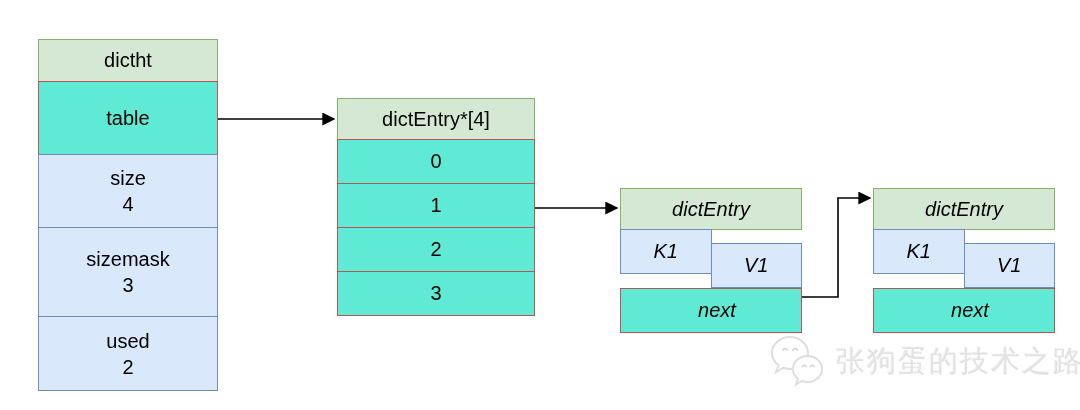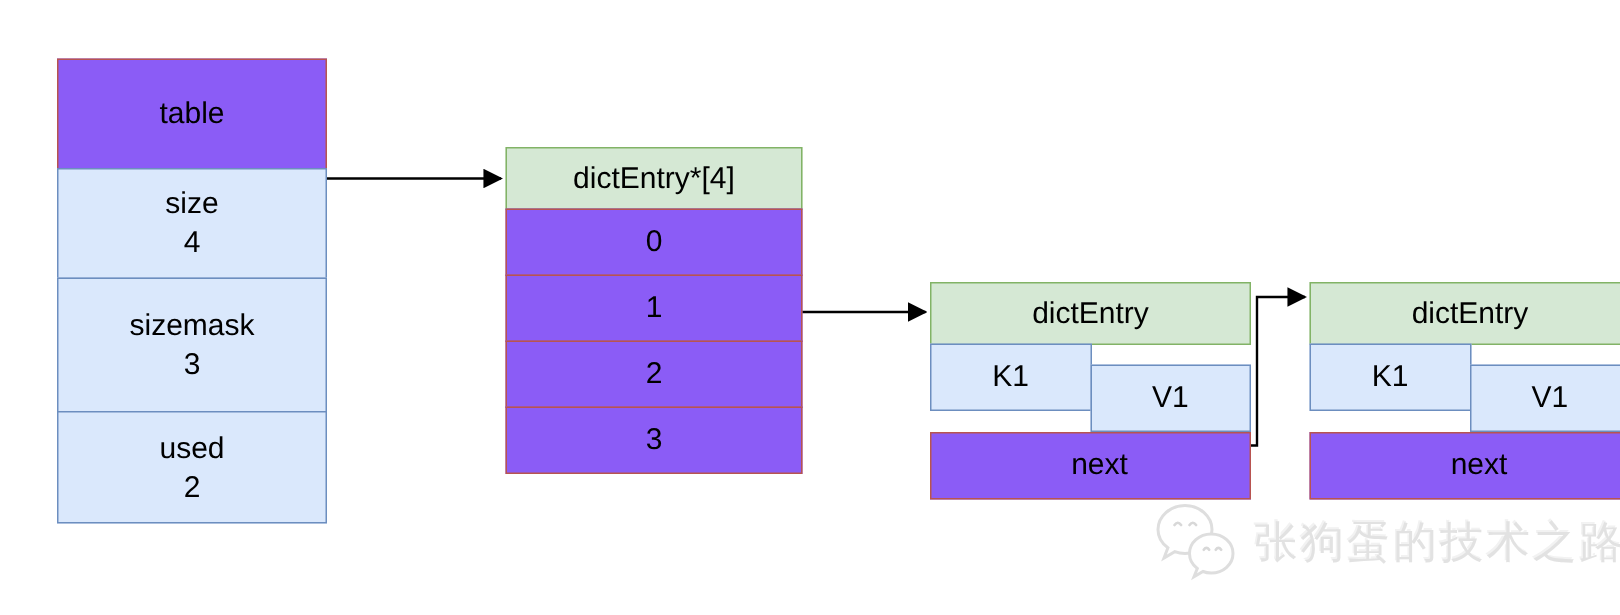--- a/index.html
+++ b/index.html
@@ -30,21 +30,21 @@
     width: 100%;
     display: flex;
     align-items: center;
     justify-content: center;
     font-size: 20px;
     color: #000000;
     text-align: center;
   }
   .cell + .cell { margin-top: -1px; }
   .cell.green { background: #d5e8d4; border: 1px solid #82b366; }
-  .cell.red   { background: #8b5cf6; border: 1px solid #b85450; }
+  .cell.red   { background: #5eead4; border: 1px solid #b85450; }
   .cell.blue  { background: #dae8fc; border: 1px solid #6c8ebf; }
   .cell.twoline {
     flex-direction: column;
     line-height: 1.3;
   }
   .kvrow {
     display: flex;
     width: 100%;
     margin-top: -1px;
   }
@@ -56,21 +56,21 @@
   .dictht-box .title-cell { height: 43px; }
   .dictht-box .table-cell { height: 74px; }
   .dictht-box .size-cell  { height: 74px; }
   .dictht-box .mask-cell  { height: 90px; }
   .dictht-box .used-cell  { height: 75px; }
 
   .bucket-box { left: 337px; top: 98px; width: 198px; }
   .bucket-box .title-cell { height: 42px; }
   .bucket-box .slot-cell  { height: 45px; }
 
-  .entry-box { width: 214px; top: 188px; }
+  .entry-box { width: 182px; top: 188px; font-style: italic; }
   .entry-box.e1 { left: 620px; }
   .entry-box.e2 { left: 873px; }
   .entry-box .title-cell { height: 42px; }
   .entry-box .kvrow .cell { height: 45px; }
   .entry-box .next-cell  { height: 45px; padding-left: 12px; }
 
   .watermark {
     position: absolute;
     left: 764px;
     top: 336px;
@@ -99,20 +99,21 @@
       </marker>
     </defs>
     <g stroke="#000000" stroke-width="1.6" fill="none">
       <path d="M218 119 L334 119" marker-end="url(#arrowhead)"></path>
       <path d="M517 208 L617 208" marker-end="url(#arrowhead)"></path>
       <path d="M802 297 L838 297 L838 198 L870 198" marker-end="url(#arrowhead)"></path>
     </g>
   </svg>
 
   <div class="box dictht-box">
+    <div class="cell green title-cell">dictht</div>
     <div class="cell red table-cell">table</div>
     <div class="cell blue twoline size-cell">
       <span>size</span>
       <span>4</span>
     </div>
     <div class="cell blue twoline mask-cell">
       <span>sizemask</span>
       <span>3</span>
     </div>
     <div class="cell blue twoline used-cell">

